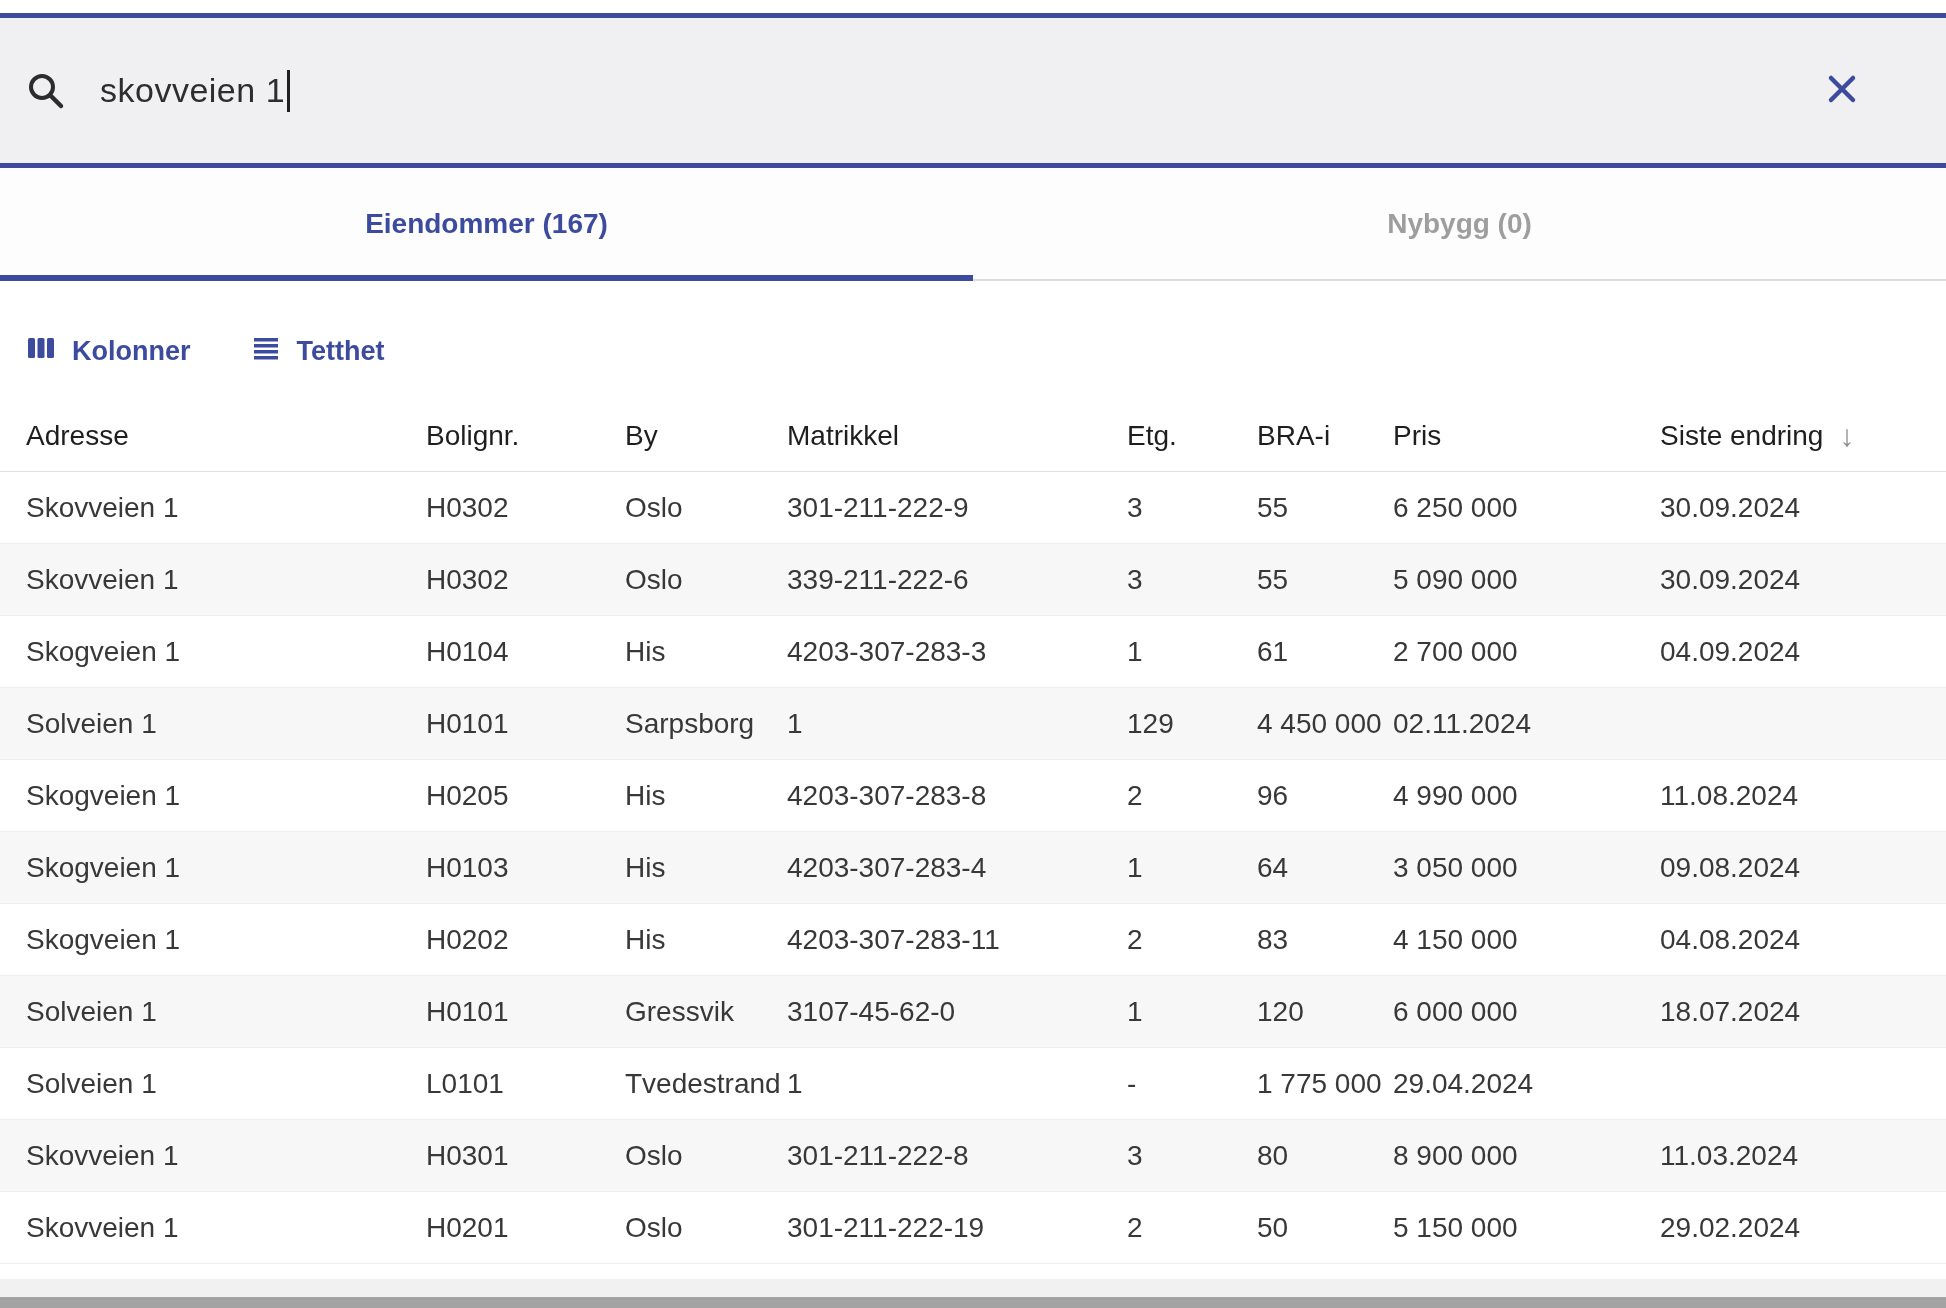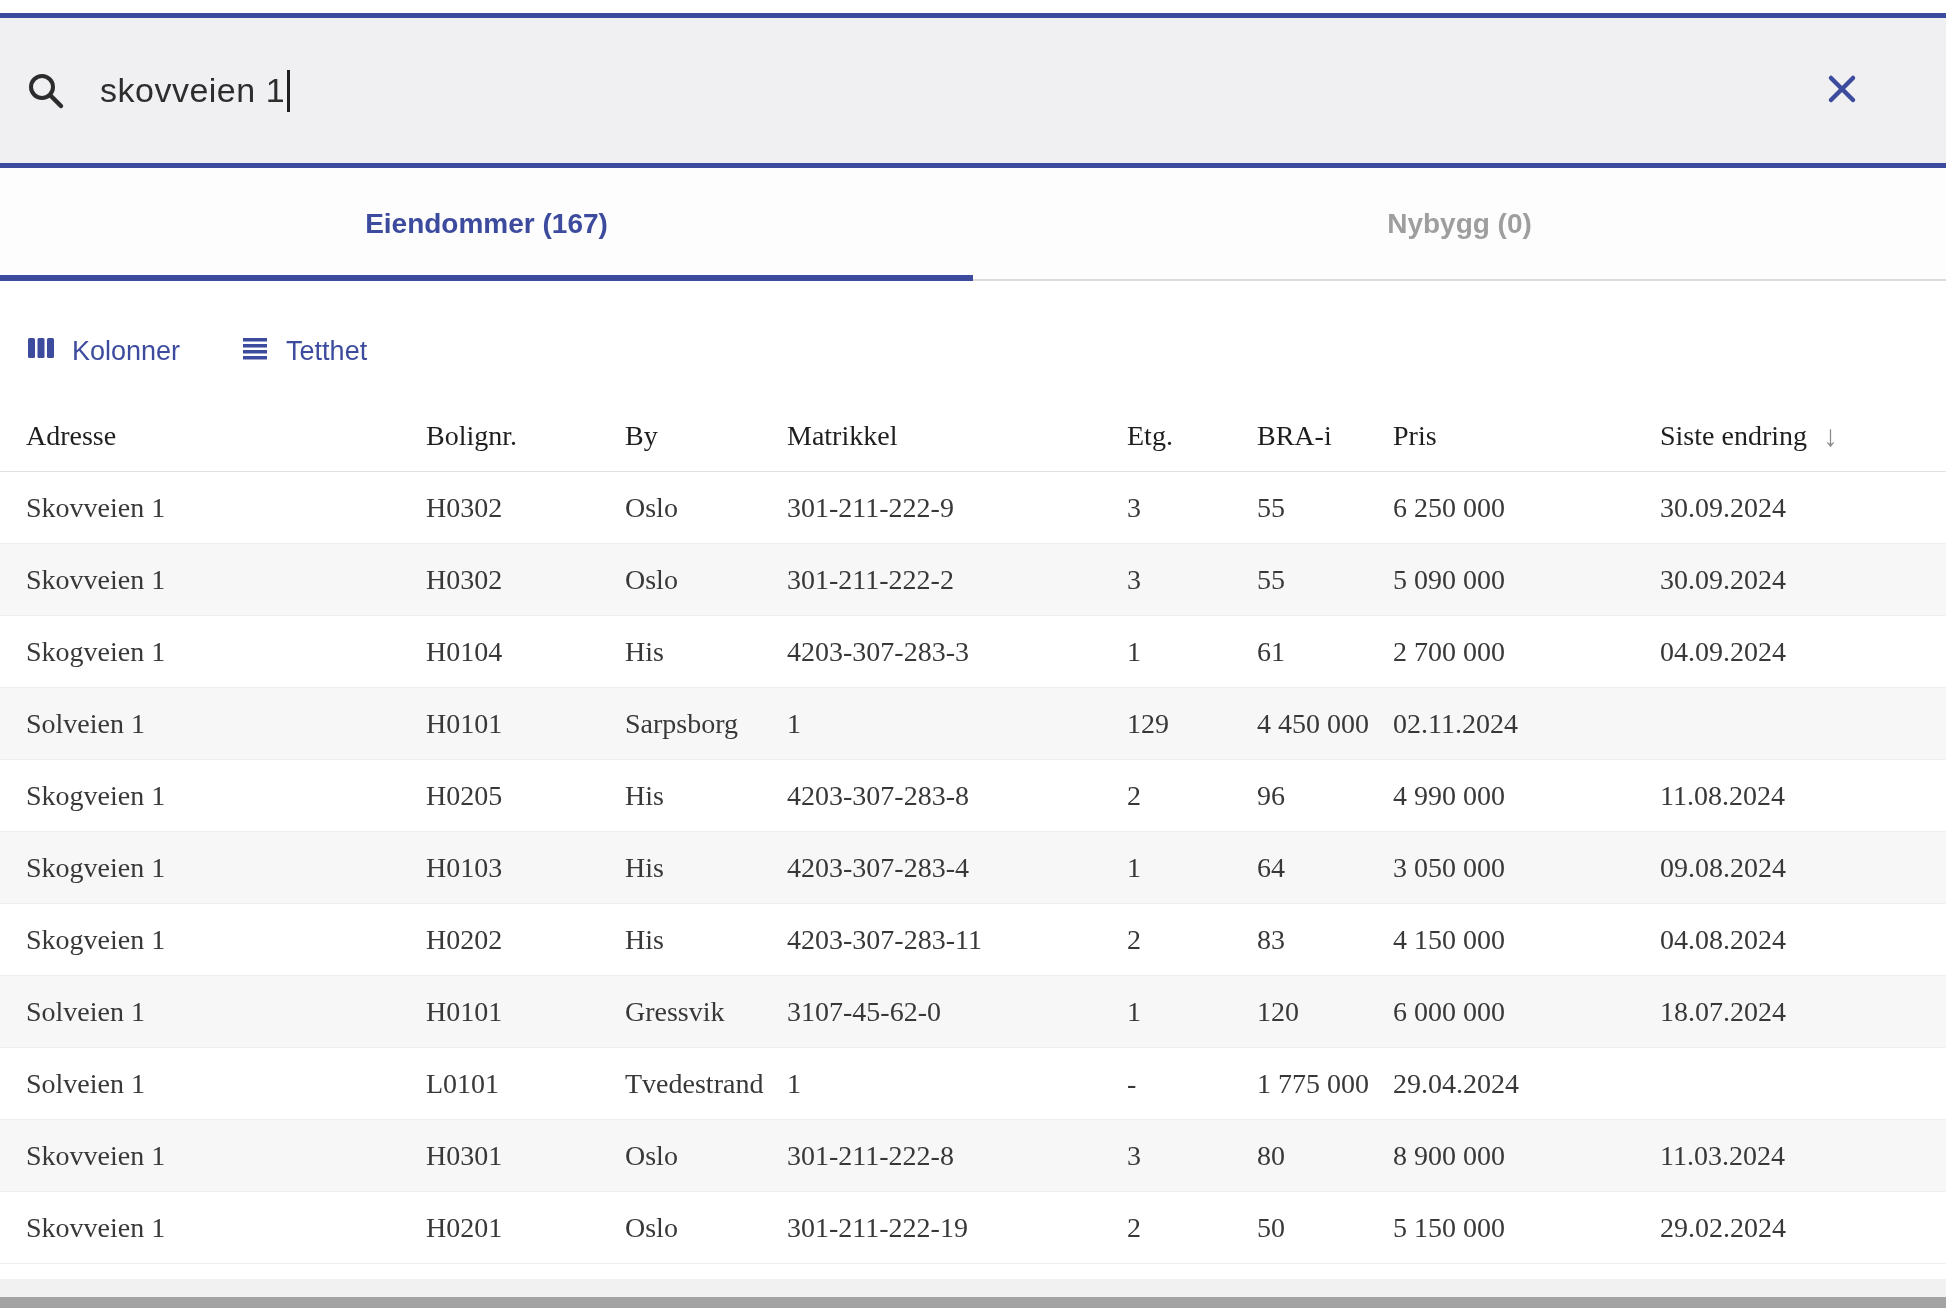--- a/index.html
+++ b/index.html
@@ -53,24 +53,24 @@
     content:"";position:absolute;left:0;right:0;bottom:-2px;height:6px;
     background:var(--accent);
   }
 
   
   .toolbar{
     margin:52px 0 0 26px;display:flex;align-items:center;gap:60px;
     color:var(--accent);font-size:27px;
   }
   .tool{display:flex;align-items:center;gap:16px;background:none;border:none;
-    color:var(--accent);font-size:27px;font-family:inherit;cursor:pointer;padding:0;}
-
-  
-  .table{margin-top:30px;font-family:Liberation Serif, serif;}
+    color:var(--accent);font-size:27px;font-family:inherit;cursor:pointer;padding:0;font-weight:bold;}
+
+  
+  .table{margin-top:30px;}
   .grid-row{
     display:grid;
     grid-template-columns:400px 199px 162px 340px 130px 136px 267px auto;
     padding-left:26px;align-items:center;
   }
   .thead{
     height:72px;font-size:28px;color:#1e1e1e;border-bottom:1px solid #e0e0e0;
   }
   .th{display:flex;align-items:center;white-space:nowrap;overflow:hidden;cursor:pointer;}
   .sort-arrow{margin-left:16px;color:var(--sort-icon);font-size:30px;line-height:1;}
@@ -181,21 +181,21 @@
         <div class="cell">301-211-222-9</div>
         <div class="cell">3</div>
         <div class="cell">55</div>
         <div class="cell">6 250 000</div>
         <div class="cell">30.09.2024</div>
       </div>
       <div class="grid-row row">
         <div class="cell">Skovveien 1</div>
         <div class="cell">H0302</div>
         <div class="cell">Oslo</div>
-        <div class="cell">301-211-222-2</div>
+        <div class="cell">339-211-222-6</div>
         <div class="cell">3</div>
         <div class="cell">55</div>
         <div class="cell">5 090 000</div>
         <div class="cell">30.09.2024</div>
       </div>
       <div class="grid-row row">
         <div class="cell">Skogveien 1</div>
         <div class="cell">H0104</div>
         <div class="cell">His</div>
         <div class="cell">4203-307-283-3</div>

